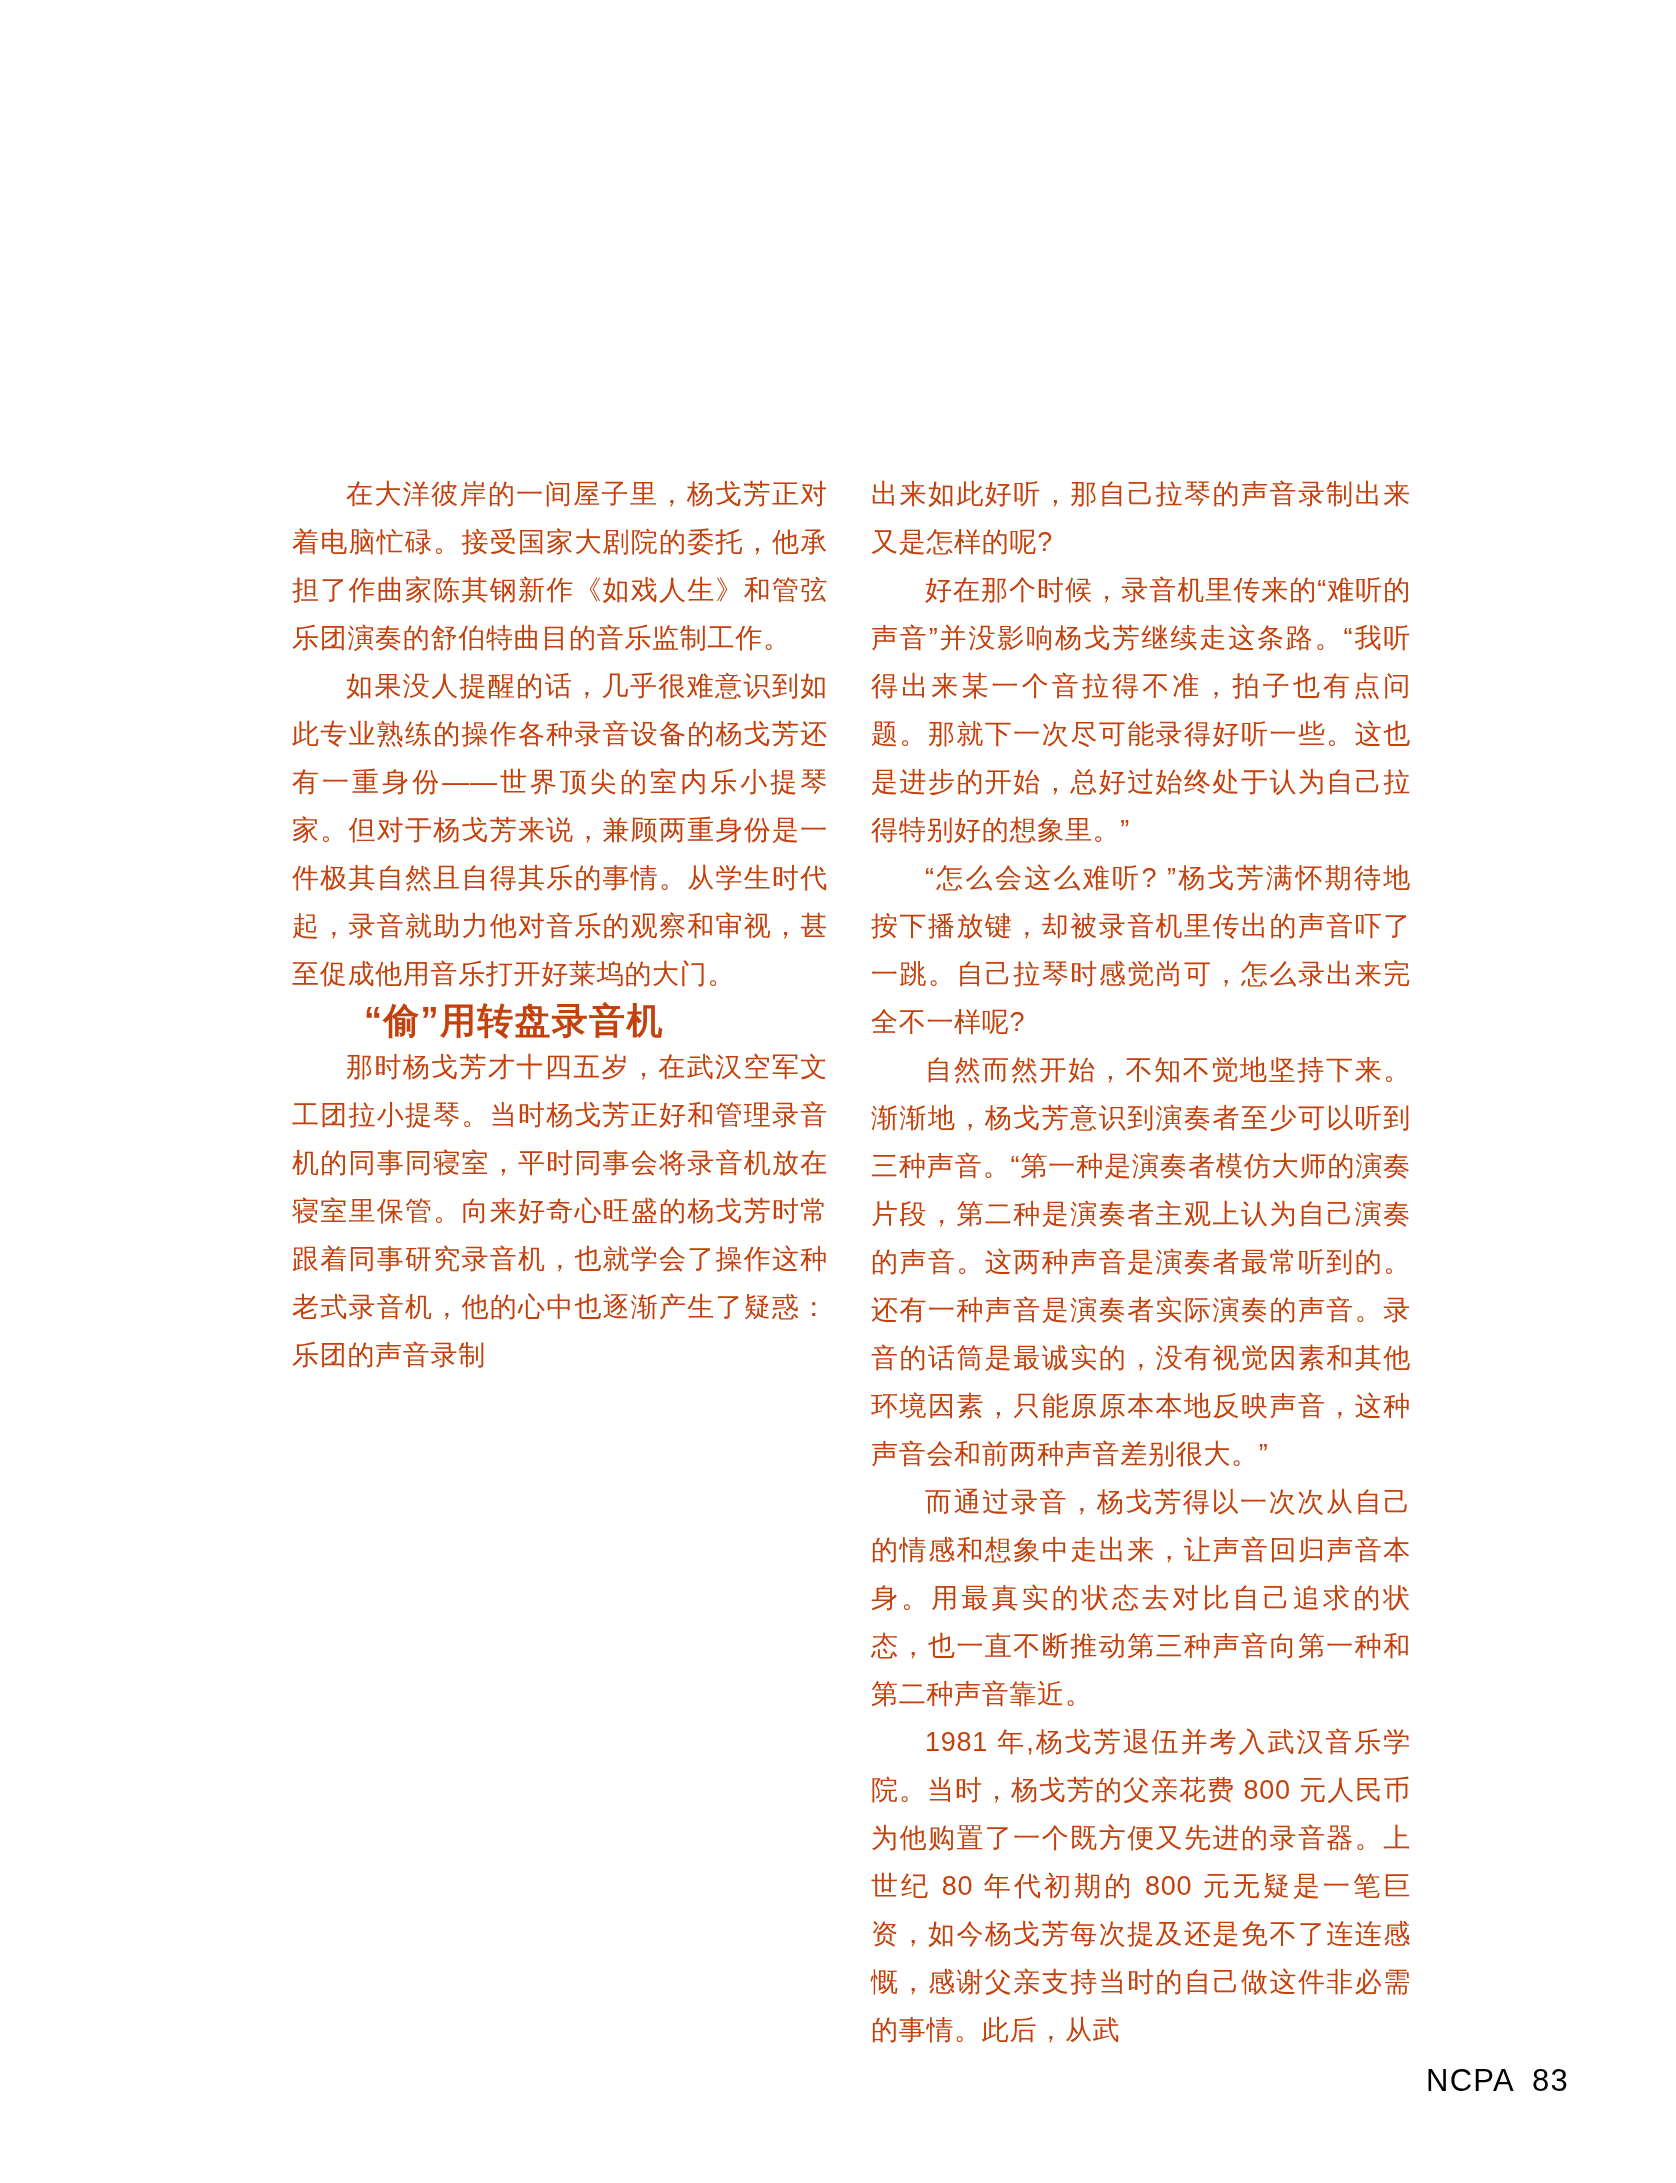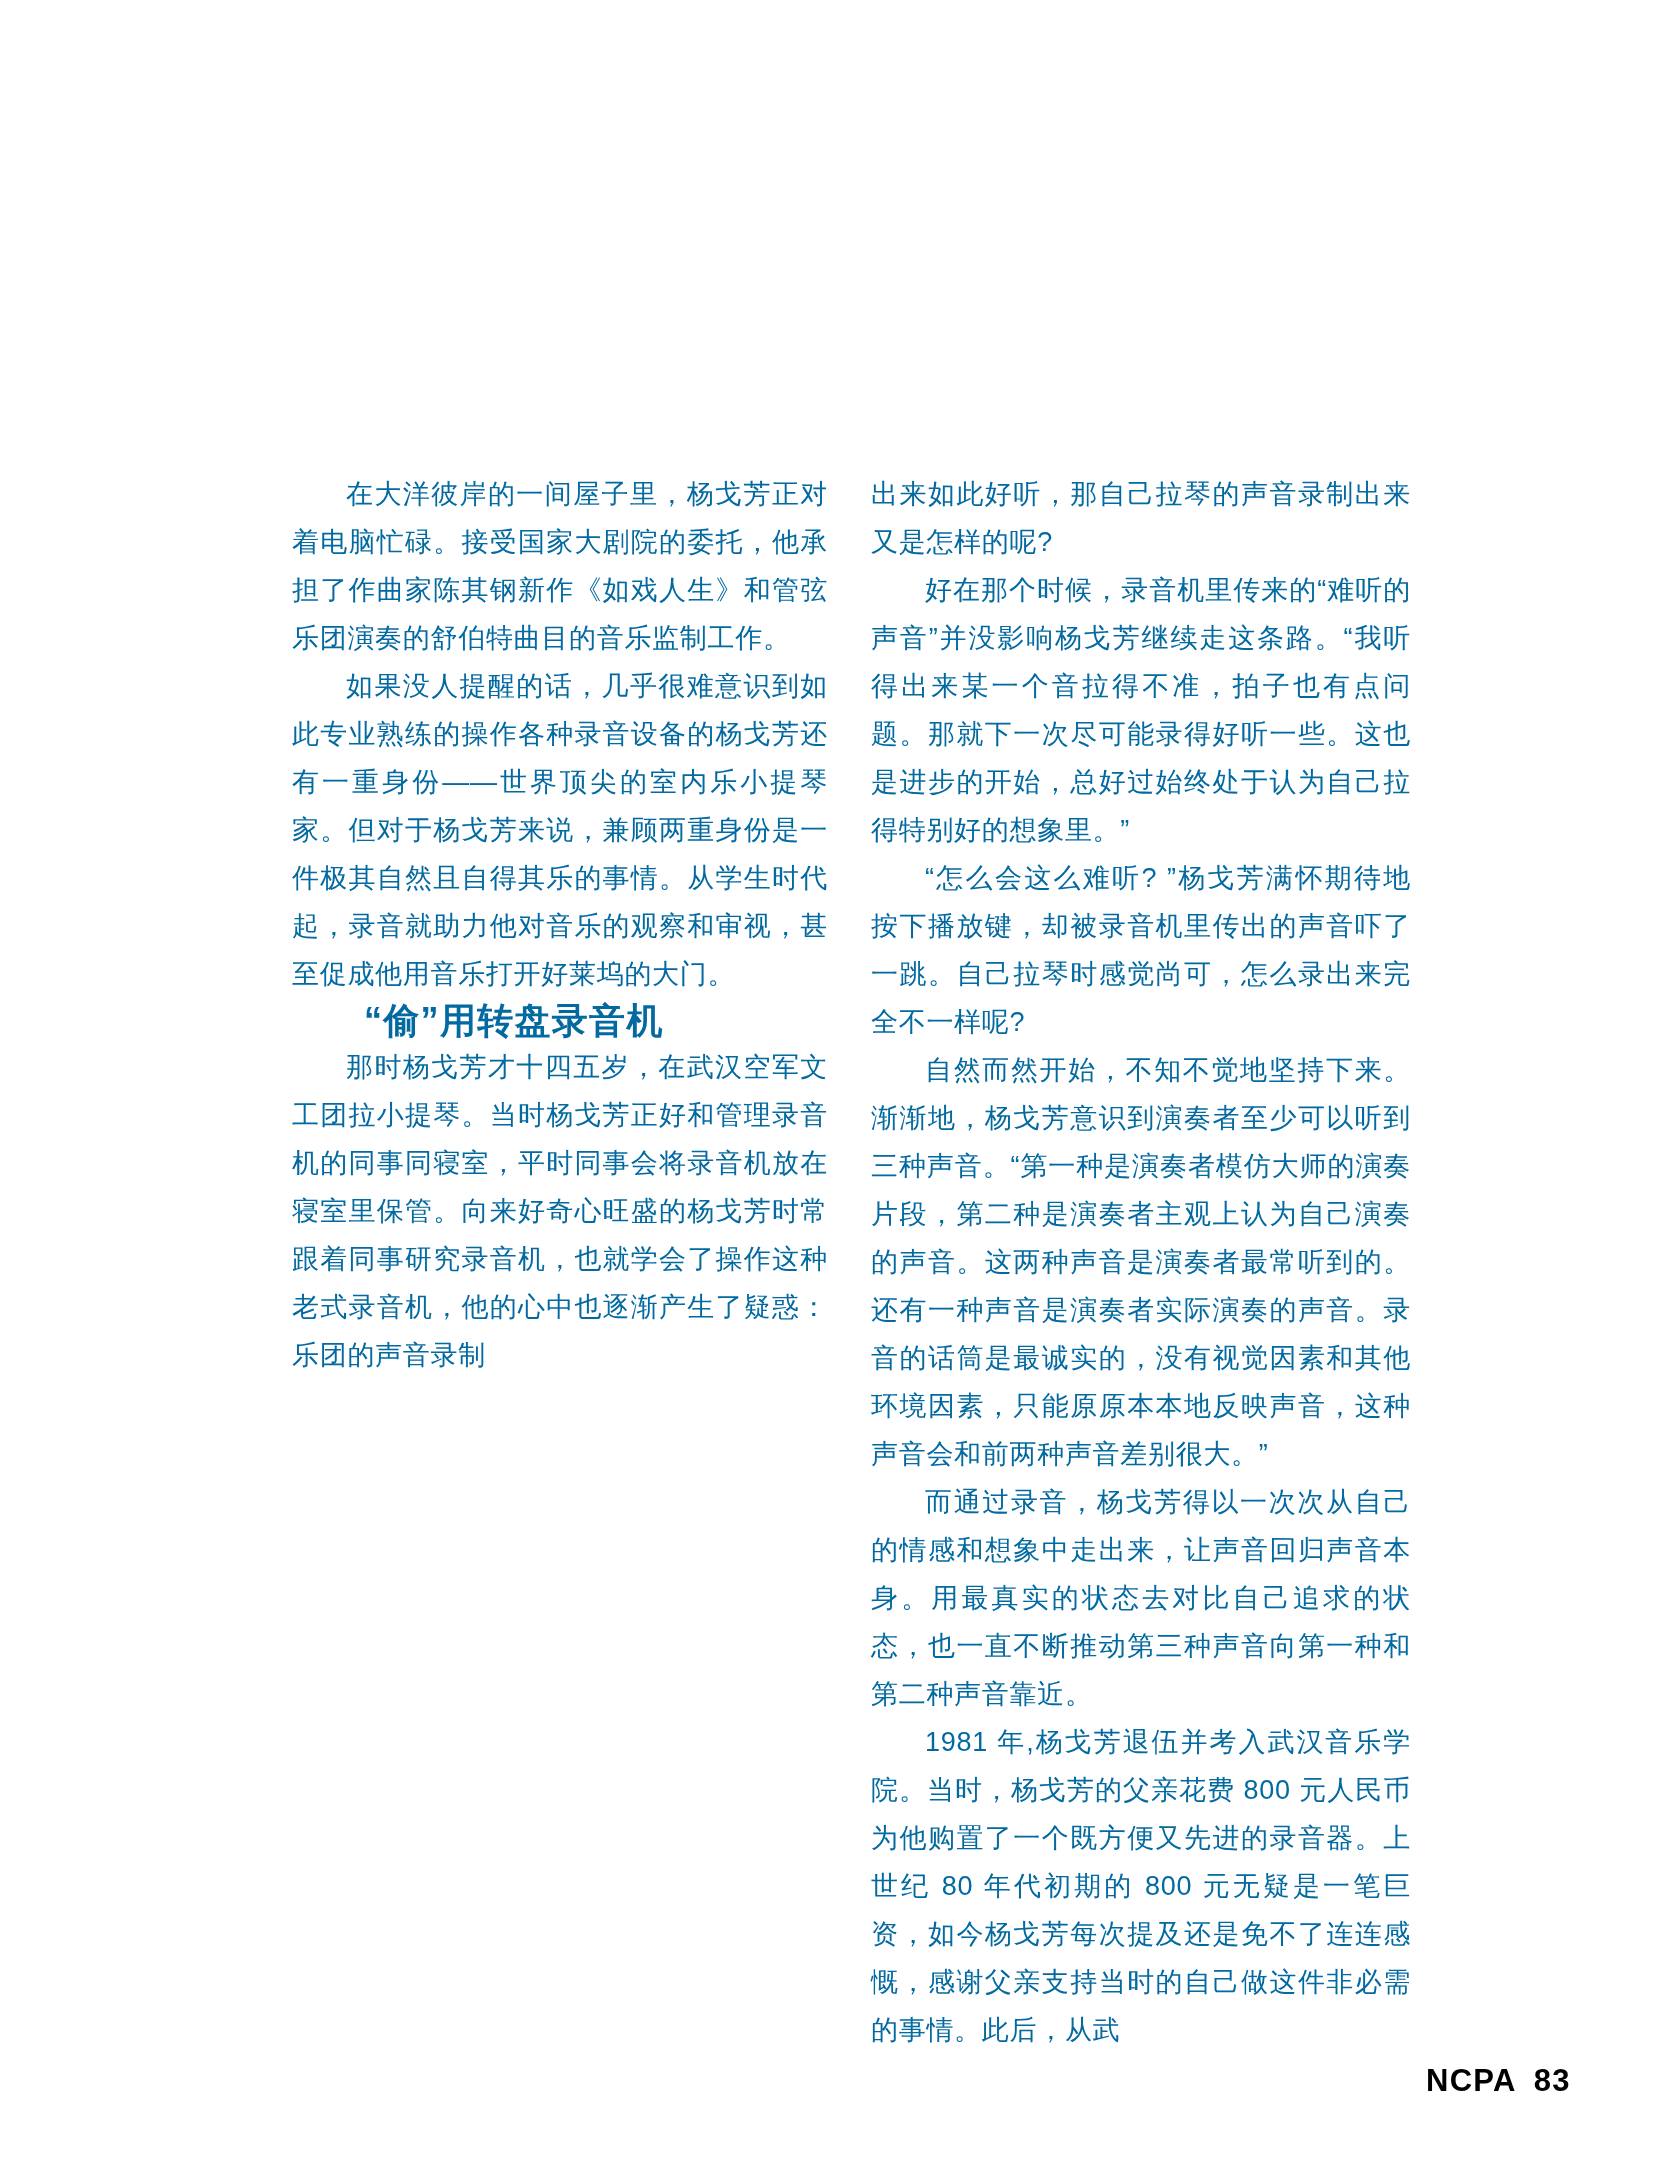--- a/index.html
+++ b/index.html
@@ -22,21 +22,21 @@
   }
   .col {
     position: absolute;
     top: 470px;
     text-align: justify;
     text-justify: inter-ideograph;
     font-size: 27px;
     line-height: 48px;
     font-weight: 300;
     letter-spacing: 0.7px;
-    color: #0369a1;
+    color: #c2410c;
   }
   .col-left {
     left: 292px;
     width: 536px;
   }
   .col-right {
     left: 871px;
     width: 540px;
   }
   .col p {
@@ -55,21 +55,21 @@
     margin: 40px 0 32px 0;
     letter-spacing: 1.3px;
     text-align: left;
   }
   .footer {
     position: absolute;
     top: 2064px;
     left: 1426px;
     font-size: 31px;
     line-height: 33px;
-    font-weight: 700;
+    font-weight: 400;
     letter-spacing: 1.3px;
     white-space: nowrap;
     text-align: right;
   }
   .footer .page-number {
     margin-left: 17px;
   }
 </style>
 </head>
 <body>

